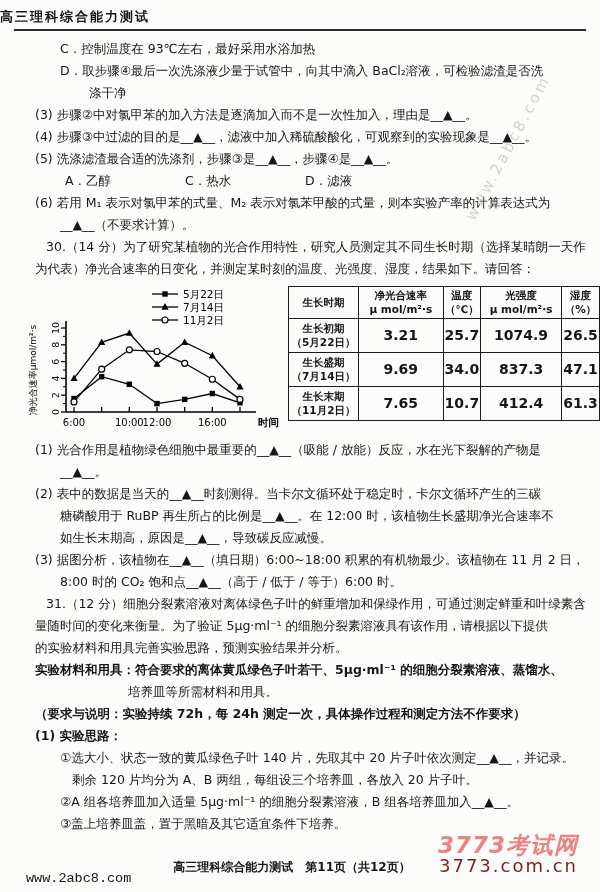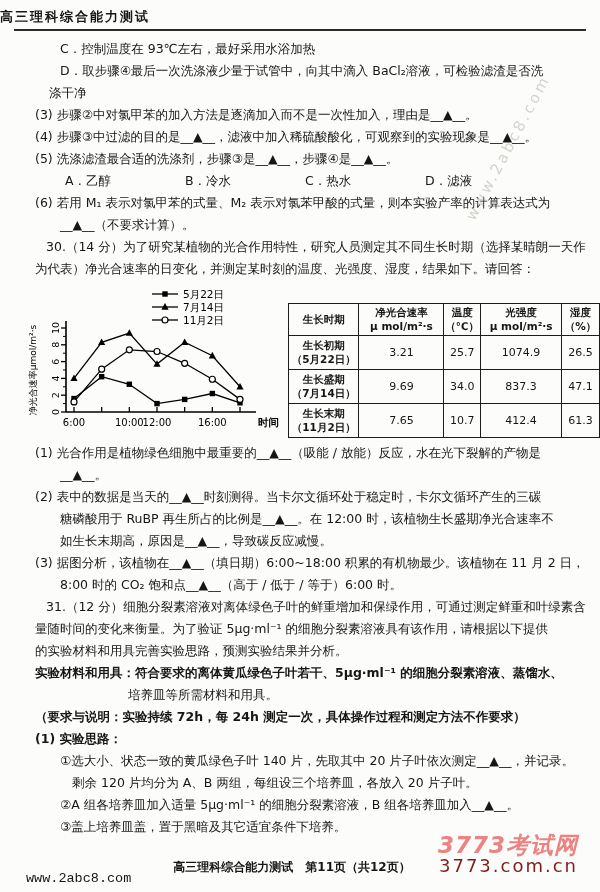--- a/index.html
+++ b/index.html
@@ -12,31 +12,31 @@
   }
   .header { padding-top:8px; text-align:left; }
   .header .title { font-size:13px; font-weight:bold; letter-spacing:2px; }
   .header-rule { border-bottom:2px solid #2a2a2a; margin:3px 14px 0 14px; }
   .content { padding-top:7px; }
   .line { line-height:22px; white-space:nowrap; }
   .l0 { padding-left:10px;margin-left:36px; }
   .l1 { padding-left:35px; }
   .l2 { padding-left:60px; }
   .l2b{ padding-left:72px; }
-  .l3 { padding-left:49px; }
+  .l3 { padding-left:49px;margin-left:40px; }
   .l4 { padding-left:128px; }
   .opts { display:flex; padding-left:65px; line-height:22px; }
   .opts span { width:120px; }
   .figure-row { display:flex; align-items:flex-start; margin:4px 0 4px 26px; }
   .chart-box { width:258px; }
-  .gtable { border-collapse:collapse; margin-left:4px; margin-top:19px;
+  .gtable { border-collapse:collapse; margin-left:4px; margin-top:2px;
             font-size:10.5px; text-align:center; }
   .gtable th,.gtable td { border:1.4px solid #1c1c1c; padding:2px 1px;
             line-height:13.5px; font-weight:bold; }
-  .gtable td.val { font-weight:normal; font-size:11px; }
+  .gtable td.val { font-weight:bold; font-size:14px; }
   .gtable .c0{width:72px;} .gtable .c1{width:86px;} .gtable .c2{width:21px;}
   .gtable .c3{width:82px;} .gtable .c4{width:38px;}
   .gtable tbody td { height:34px; }
   .watermark {
     position:absolute; top:215px; left:462px; white-space:nowrap;
     transform:rotate(-62deg); transform-origin:left top;
     color:#b6b0aa; opacity:0.55; font-size:15px; letter-spacing:3px;
     pointer-events:none;
   }
   .footer-left { position:absolute; left:26px; bottom:6px;
@@ -62,21 +62,20 @@
 
   <div class="content">
     <div class="line l2">C．控制温度在 93℃左右，最好采用水浴加热</div>
     <div class="line l2">D．取步骤④最后一次洗涤液少量于试管中，向其中滴入 BaCl₂溶液，可检验滤渣是否洗</div>
     <div class="line l3">涤干净</div>
     <div class="line l1">(3) 步骤②中对氯甲苯的加入方法是逐滴加入而不是一次性加入，理由是__▲__。</div>
     <div class="line l1">(4) 步骤③中过滤的目的是__▲__，滤液中加入稀硫酸酸化，可观察到的实验现象是__▲__。</div>
     <div class="line l1">(5) 洗涤滤渣最合适的洗涤剂，步骤③是__▲__，步骤④是__▲__。</div>
     <div class="opts">
       <span>A．乙醇</span>
-      <span>B．冷水</span>
       <span>C．热水</span>
       <span>D．滤液</span>
     </div>
     <div class="line l1">(6) 若用 M₁ 表示对氯甲苯的式量、M₂ 表示对氯苯甲酸的式量，则本实验产率的计算表达式为</div>
     <div class="line l2">__▲__（不要求计算）。</div>
     <div class="line l0">30.（14 分）为了研究某植物的光合作用特性，研究人员测定其不同生长时期（选择某晴朗一天作</div>
     <div class="line l1">为代表）净光合速率的日变化，并测定某时刻的温度、光强度、湿度，结果如下。请回答：</div>
 
     <div class="figure-row">
       <div class="chart-box">

